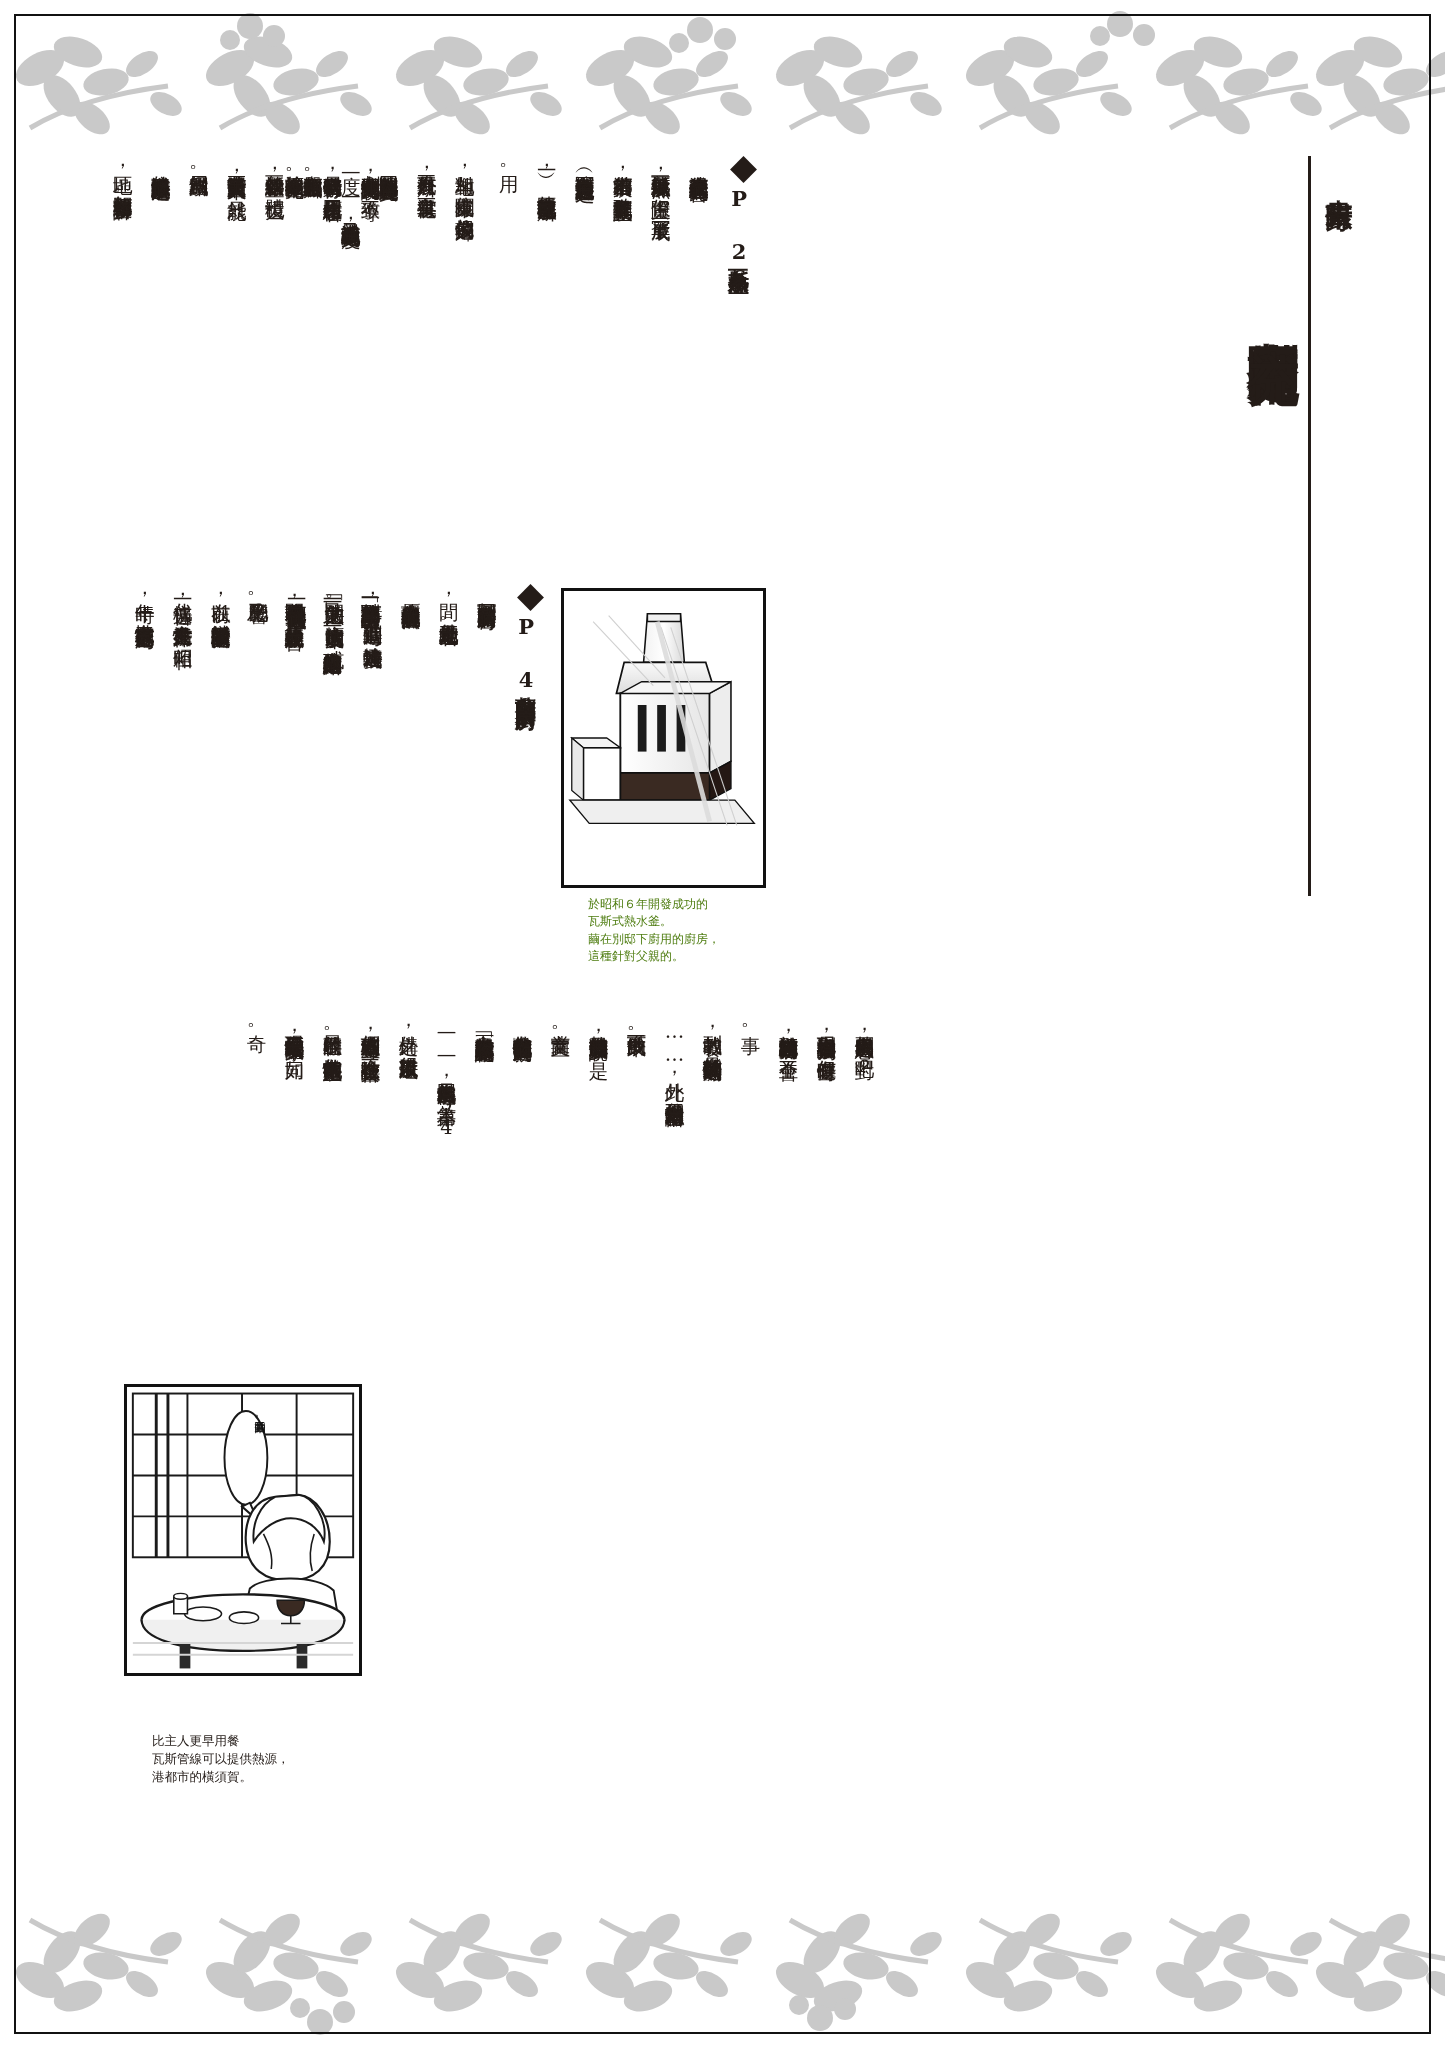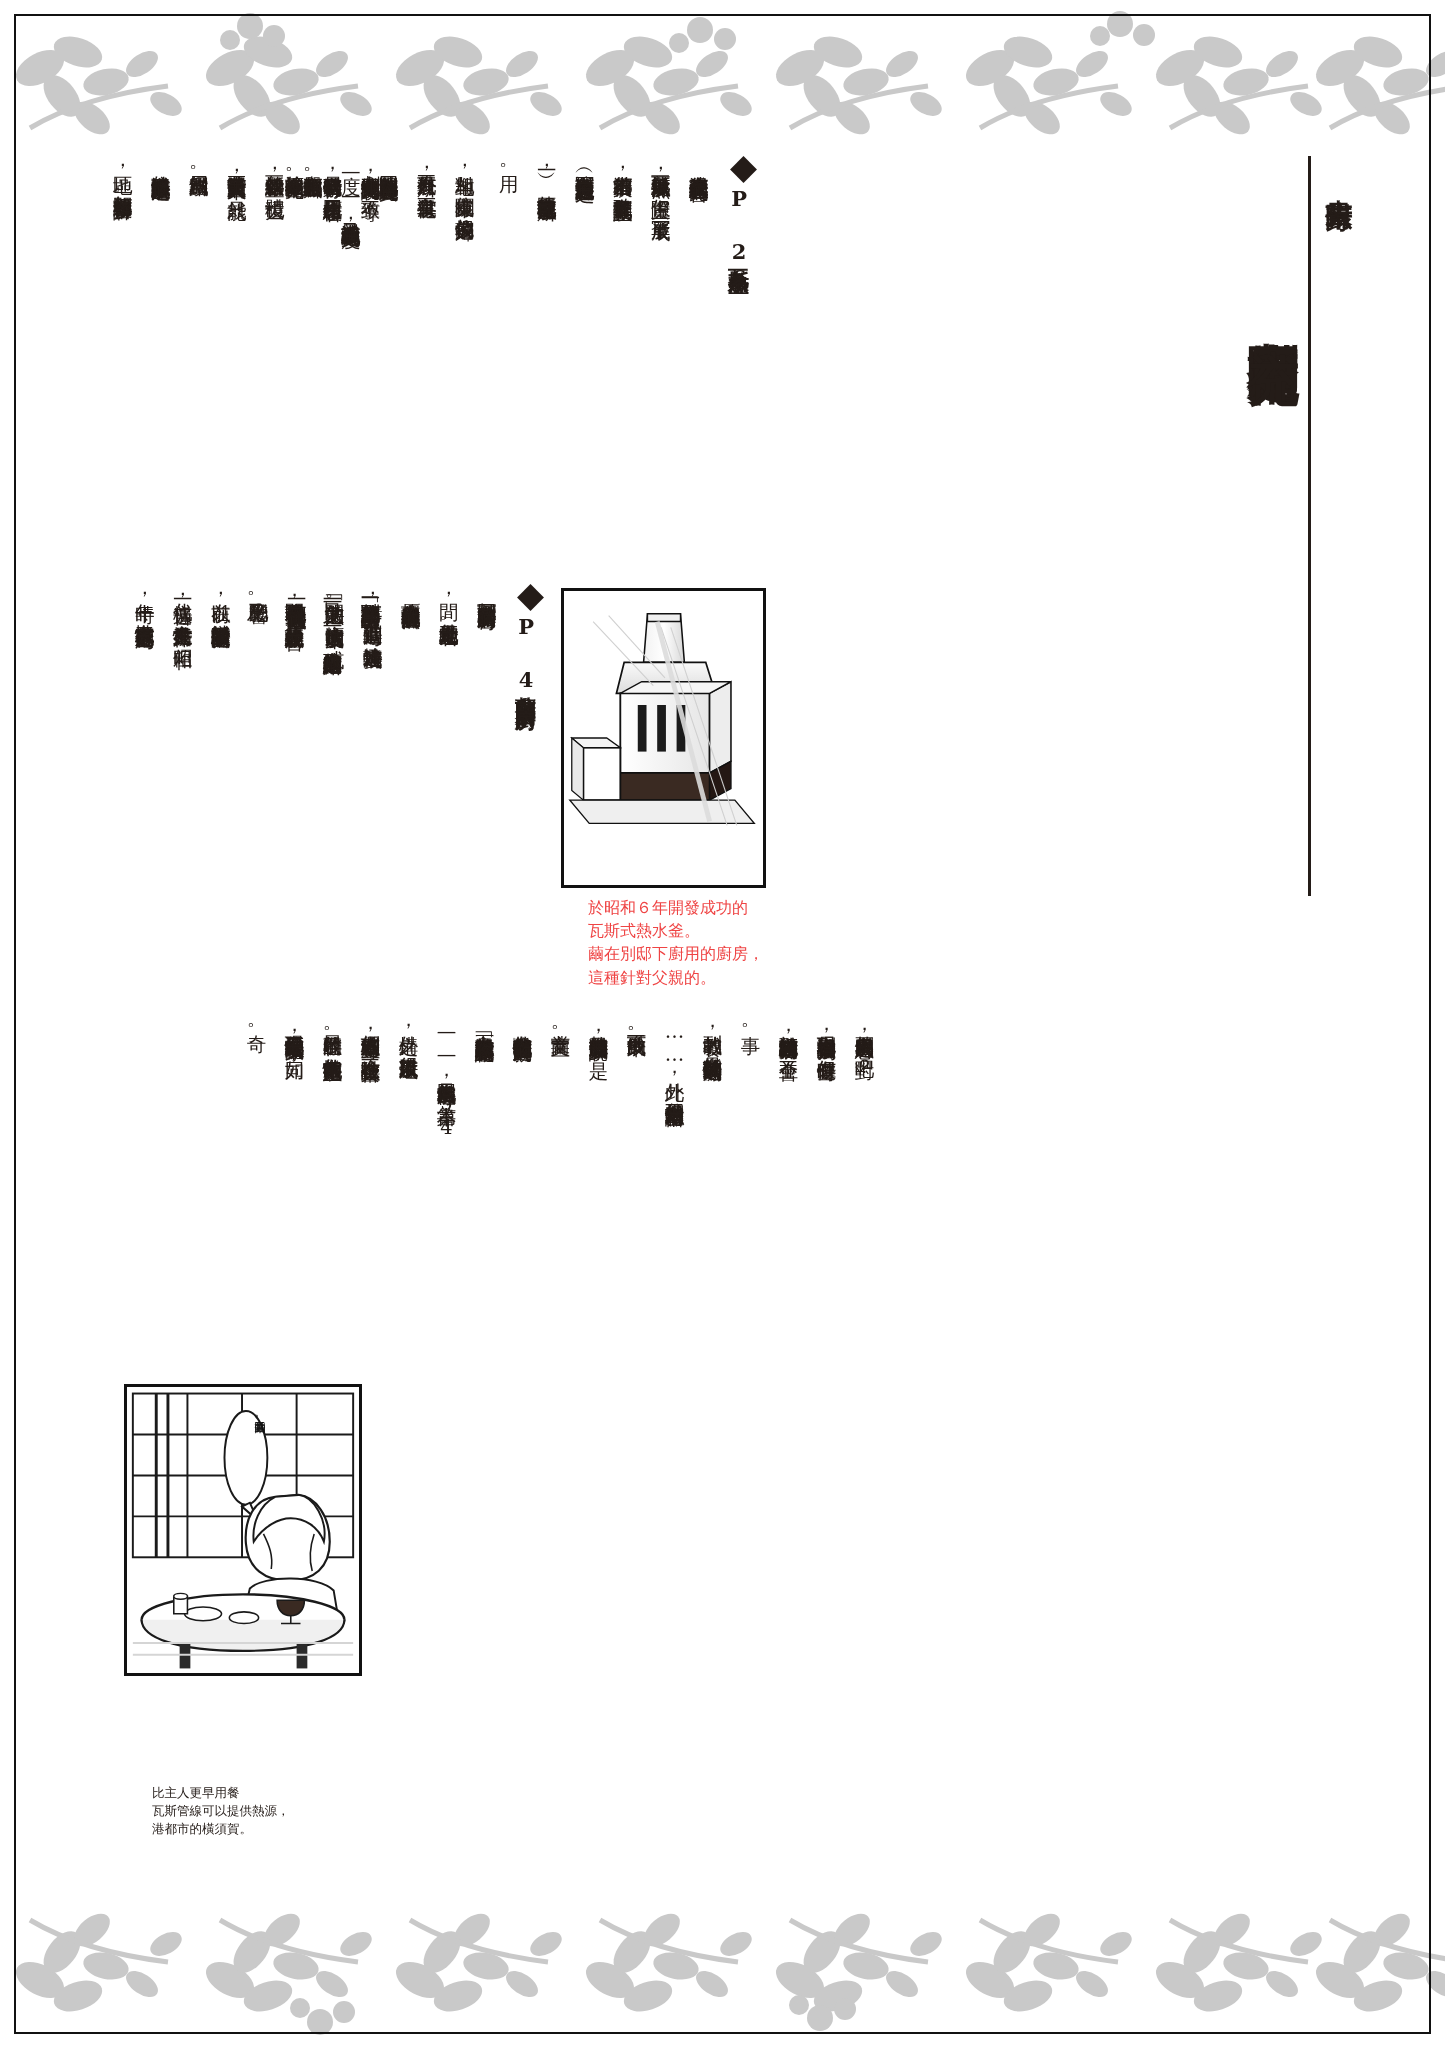--- a/index.html
+++ b/index.html
@@ -28,27 +28,27 @@
   .col{position:absolute;font-size:19.5px;line-height:1.30;letter-spacing:.02em;}
 
   
   .sec{position:absolute;font-size:21px;font-weight:700;line-height:1.22;}
   .dia{position:absolute;width:19px;height:19px;background:#241c18;transform:rotate(45deg);}
 
   
   #fig-heater{position:absolute;left:561px;top:588px;width:205px;height:300px;border:3px solid #111;
               box-sizing:border-box;background:#fff;overflow:hidden;}
   #fig-heater-cap{position:absolute;left:588px;top:896px;width:180px;height:70px;}
-  #fig-heater-cap div{font-size:16px;line-height:1.45;color:#ef4444;white-space:nowrap;
+  #fig-heater-cap div{font-size:12px;line-height:1.45;color:#4d7c0f;white-space:nowrap;
       font-family:"DejaVu Sans","Liberation Sans",sans-serif;}
 
   
   #fig-maid{position:absolute;left:124px;top:1384px;width:238px;height:292px;border:3px solid #111;
             box-sizing:border-box;background:#fff;overflow:hidden;}
-  #fig-maid-cap{position:absolute;left:152px;top:1784px;width:210px;height:68px;}
+  #fig-maid-cap{position:absolute;left:152px;top:1732px;width:210px;height:68px;}
   #fig-maid-cap div{font-size:12.5px;line-height:1.45;color:#241c18;white-space:nowrap;
       font-family:"DejaVu Sans","Liberation Sans",sans-serif;}
 
   .bubble-txt{position:absolute;left:112px;top:26px;width:26px;height:92px;font-size:11px;line-height:1.12;
               writing-mode:vertical-rl;text-orientation:upright;color:#111;
               font-family:"DejaVu Sans","Liberation Sans",sans-serif;}
 </style>
 </head>
 <body>
 

